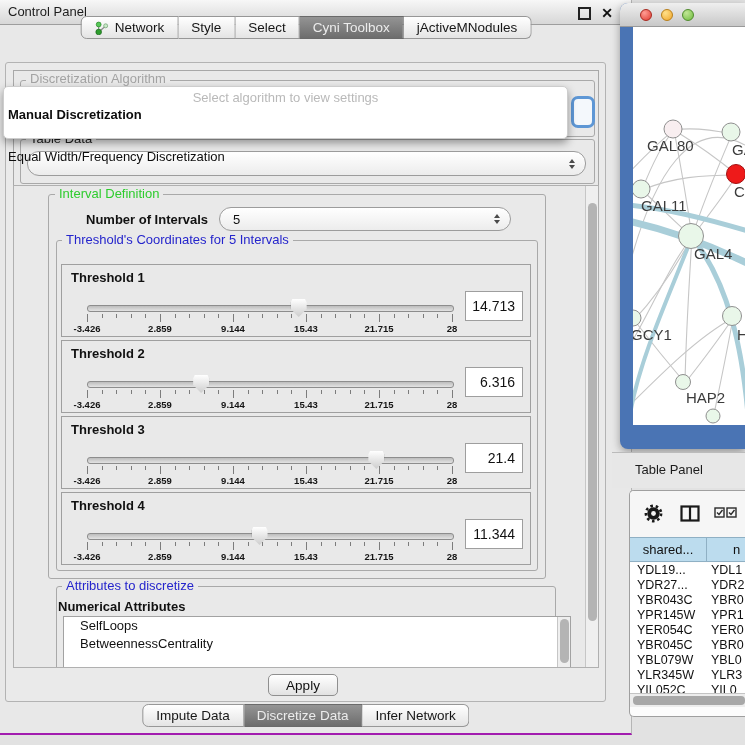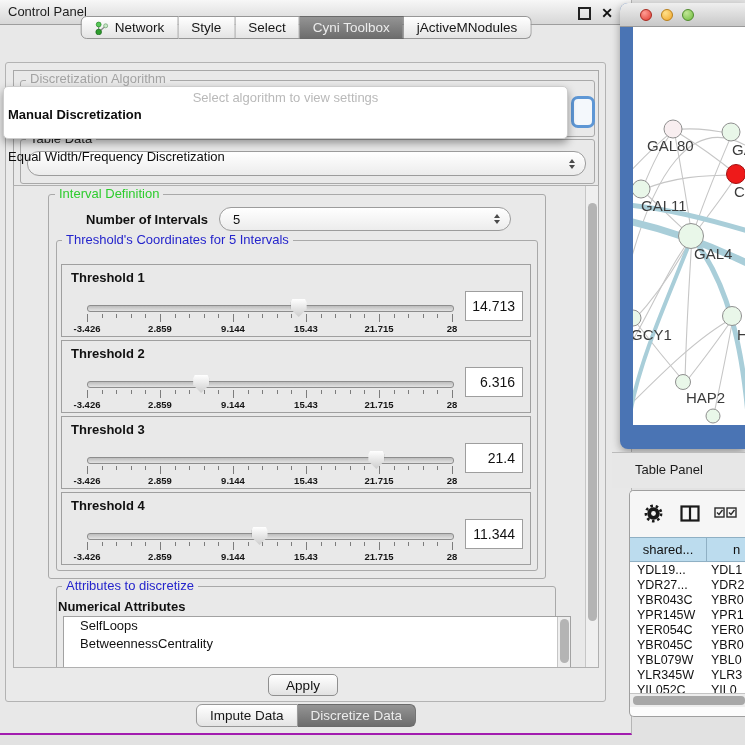--- a/index.html
+++ b/index.html
@@ -356,20 +356,23 @@
     </div>
 
     <button id="apply-btn">Apply</button>
 
     <div class="seggroup" style="left:306px;top:704px;transform:translateX(-50%);">
       <div class="segbtn">
           <span>Impute Data</span>
         </div>
       <div class="segbtn selected">
           <span>Discretize Data</span>
+        </div>
+      <div class="segbtn">
+          <span>Infer Network</span>
         </div>
     </div>
   </div>
 
   <div id="netwin">
     <div id="nettitle">
       <span class="tl red"></span>
       <span class="tl yel"></span>
       <span class="tl grn"></span>
     </div>

